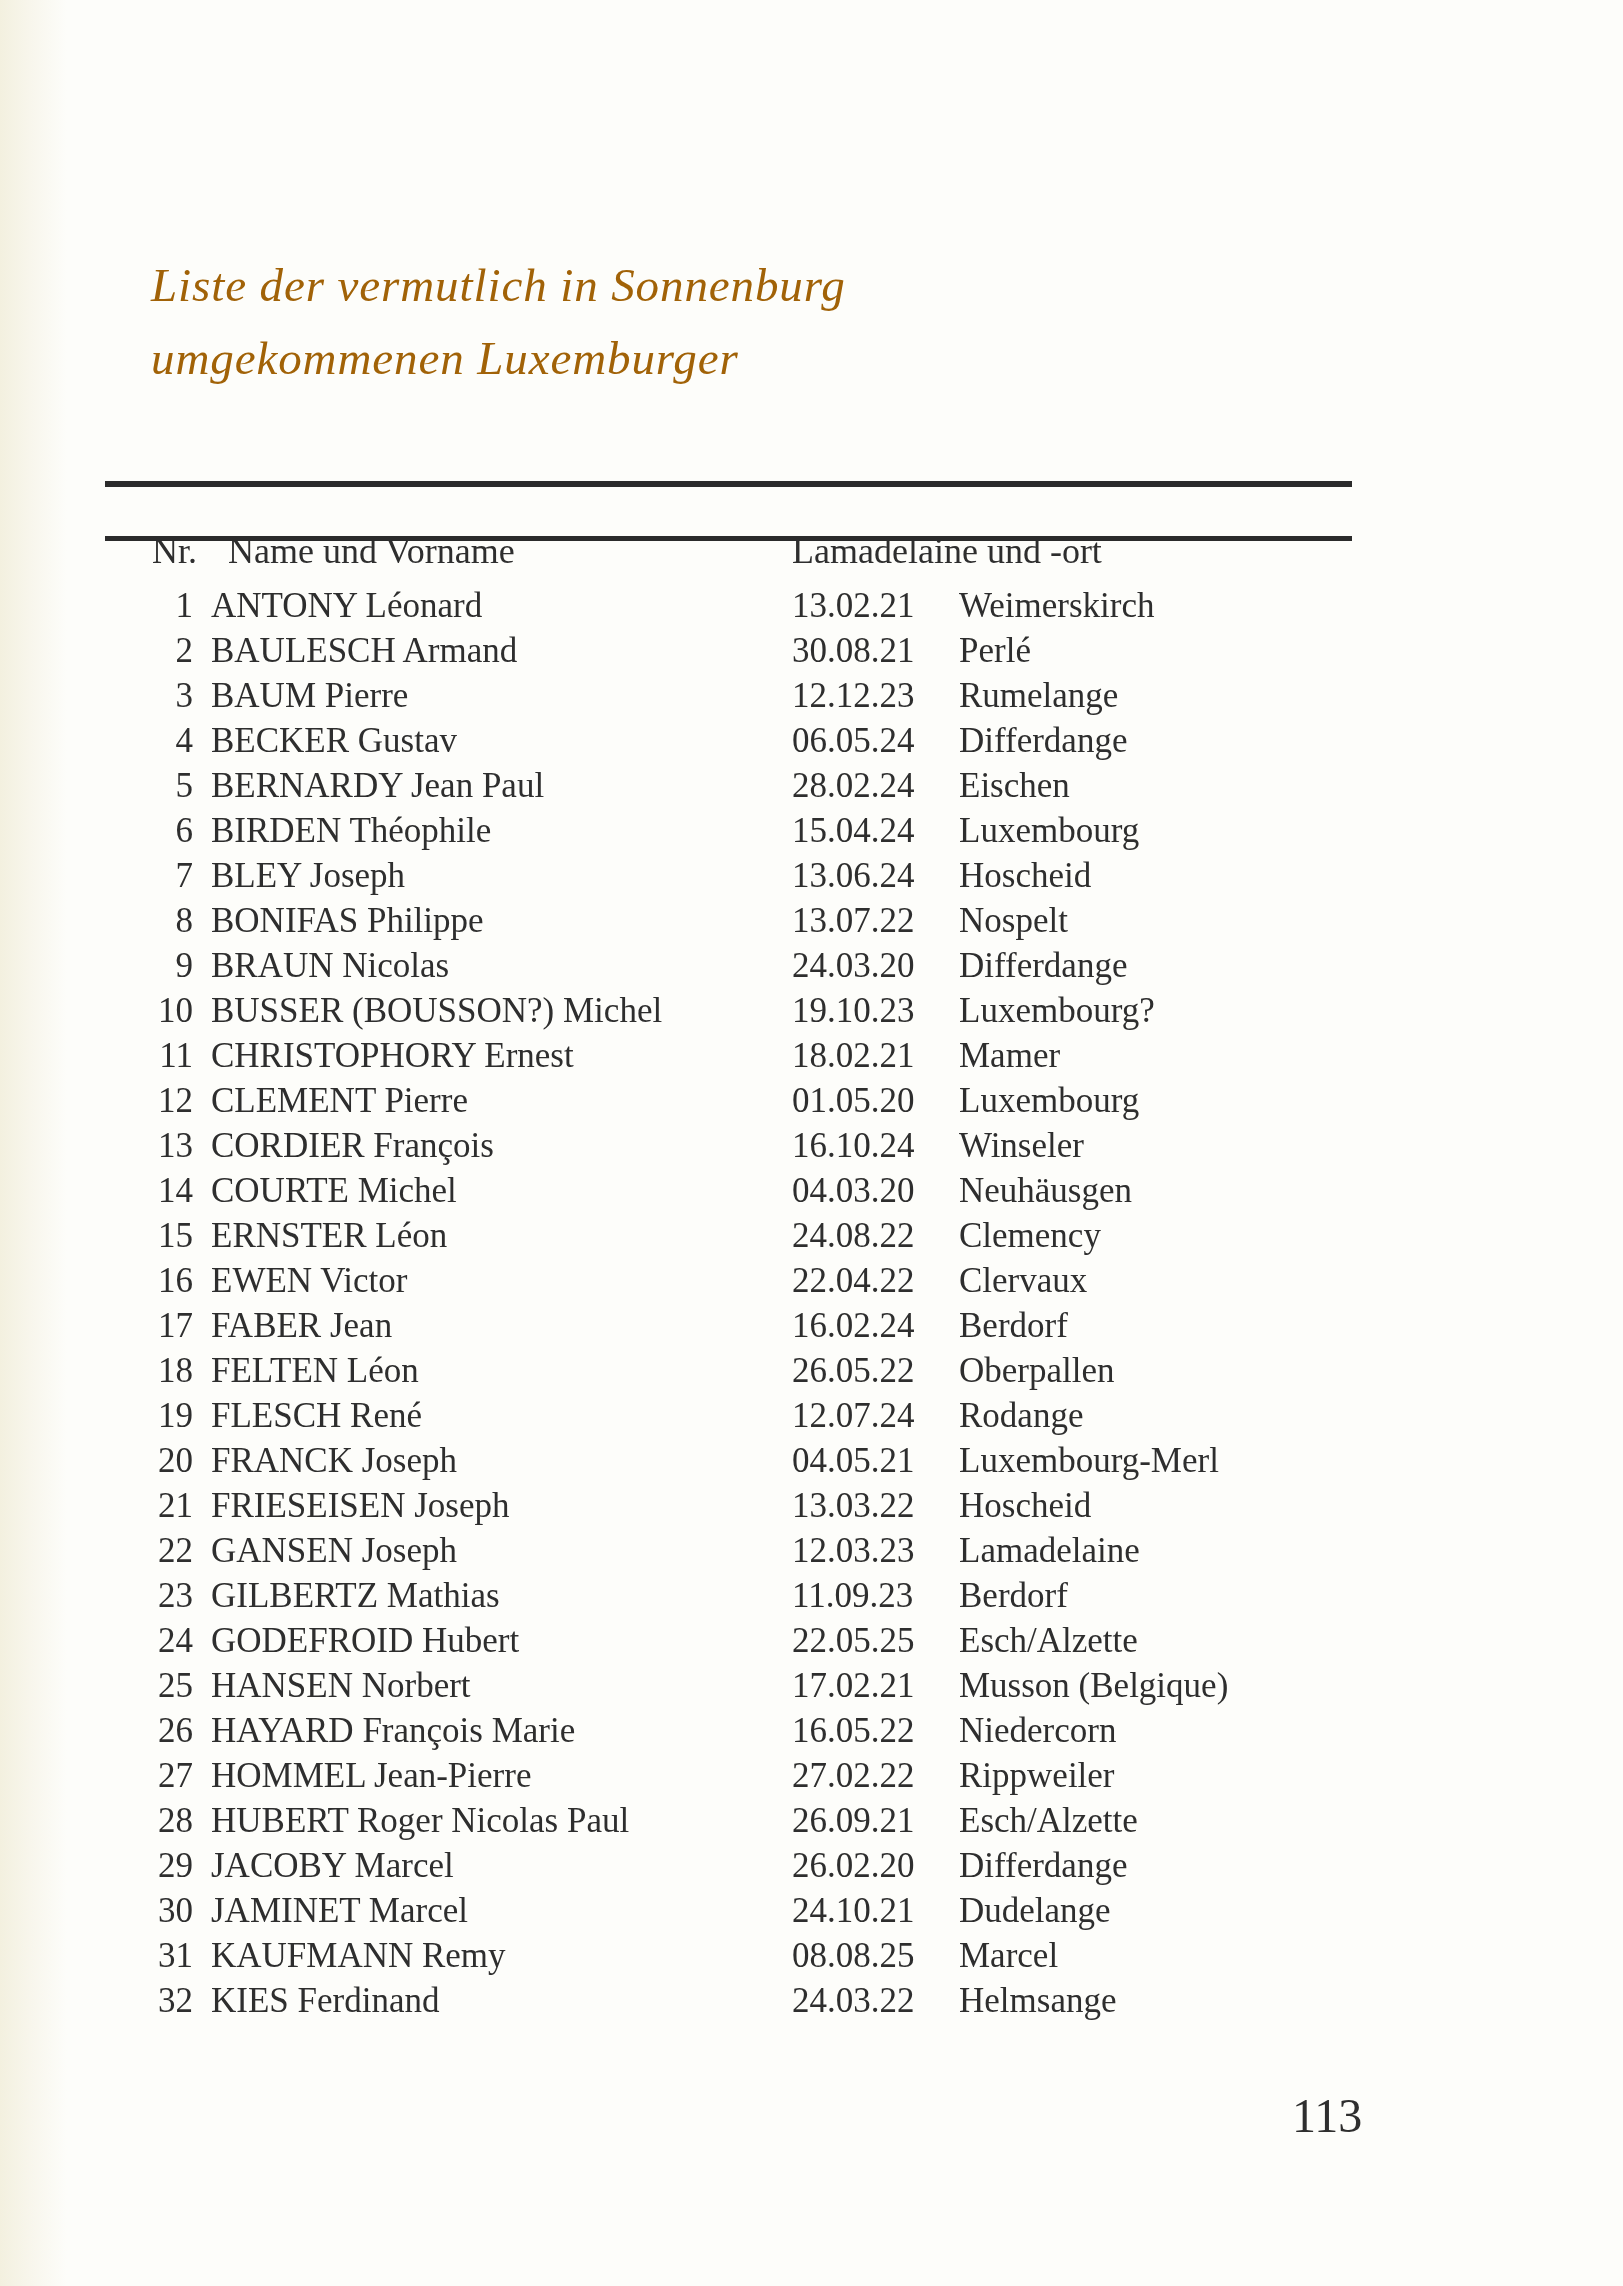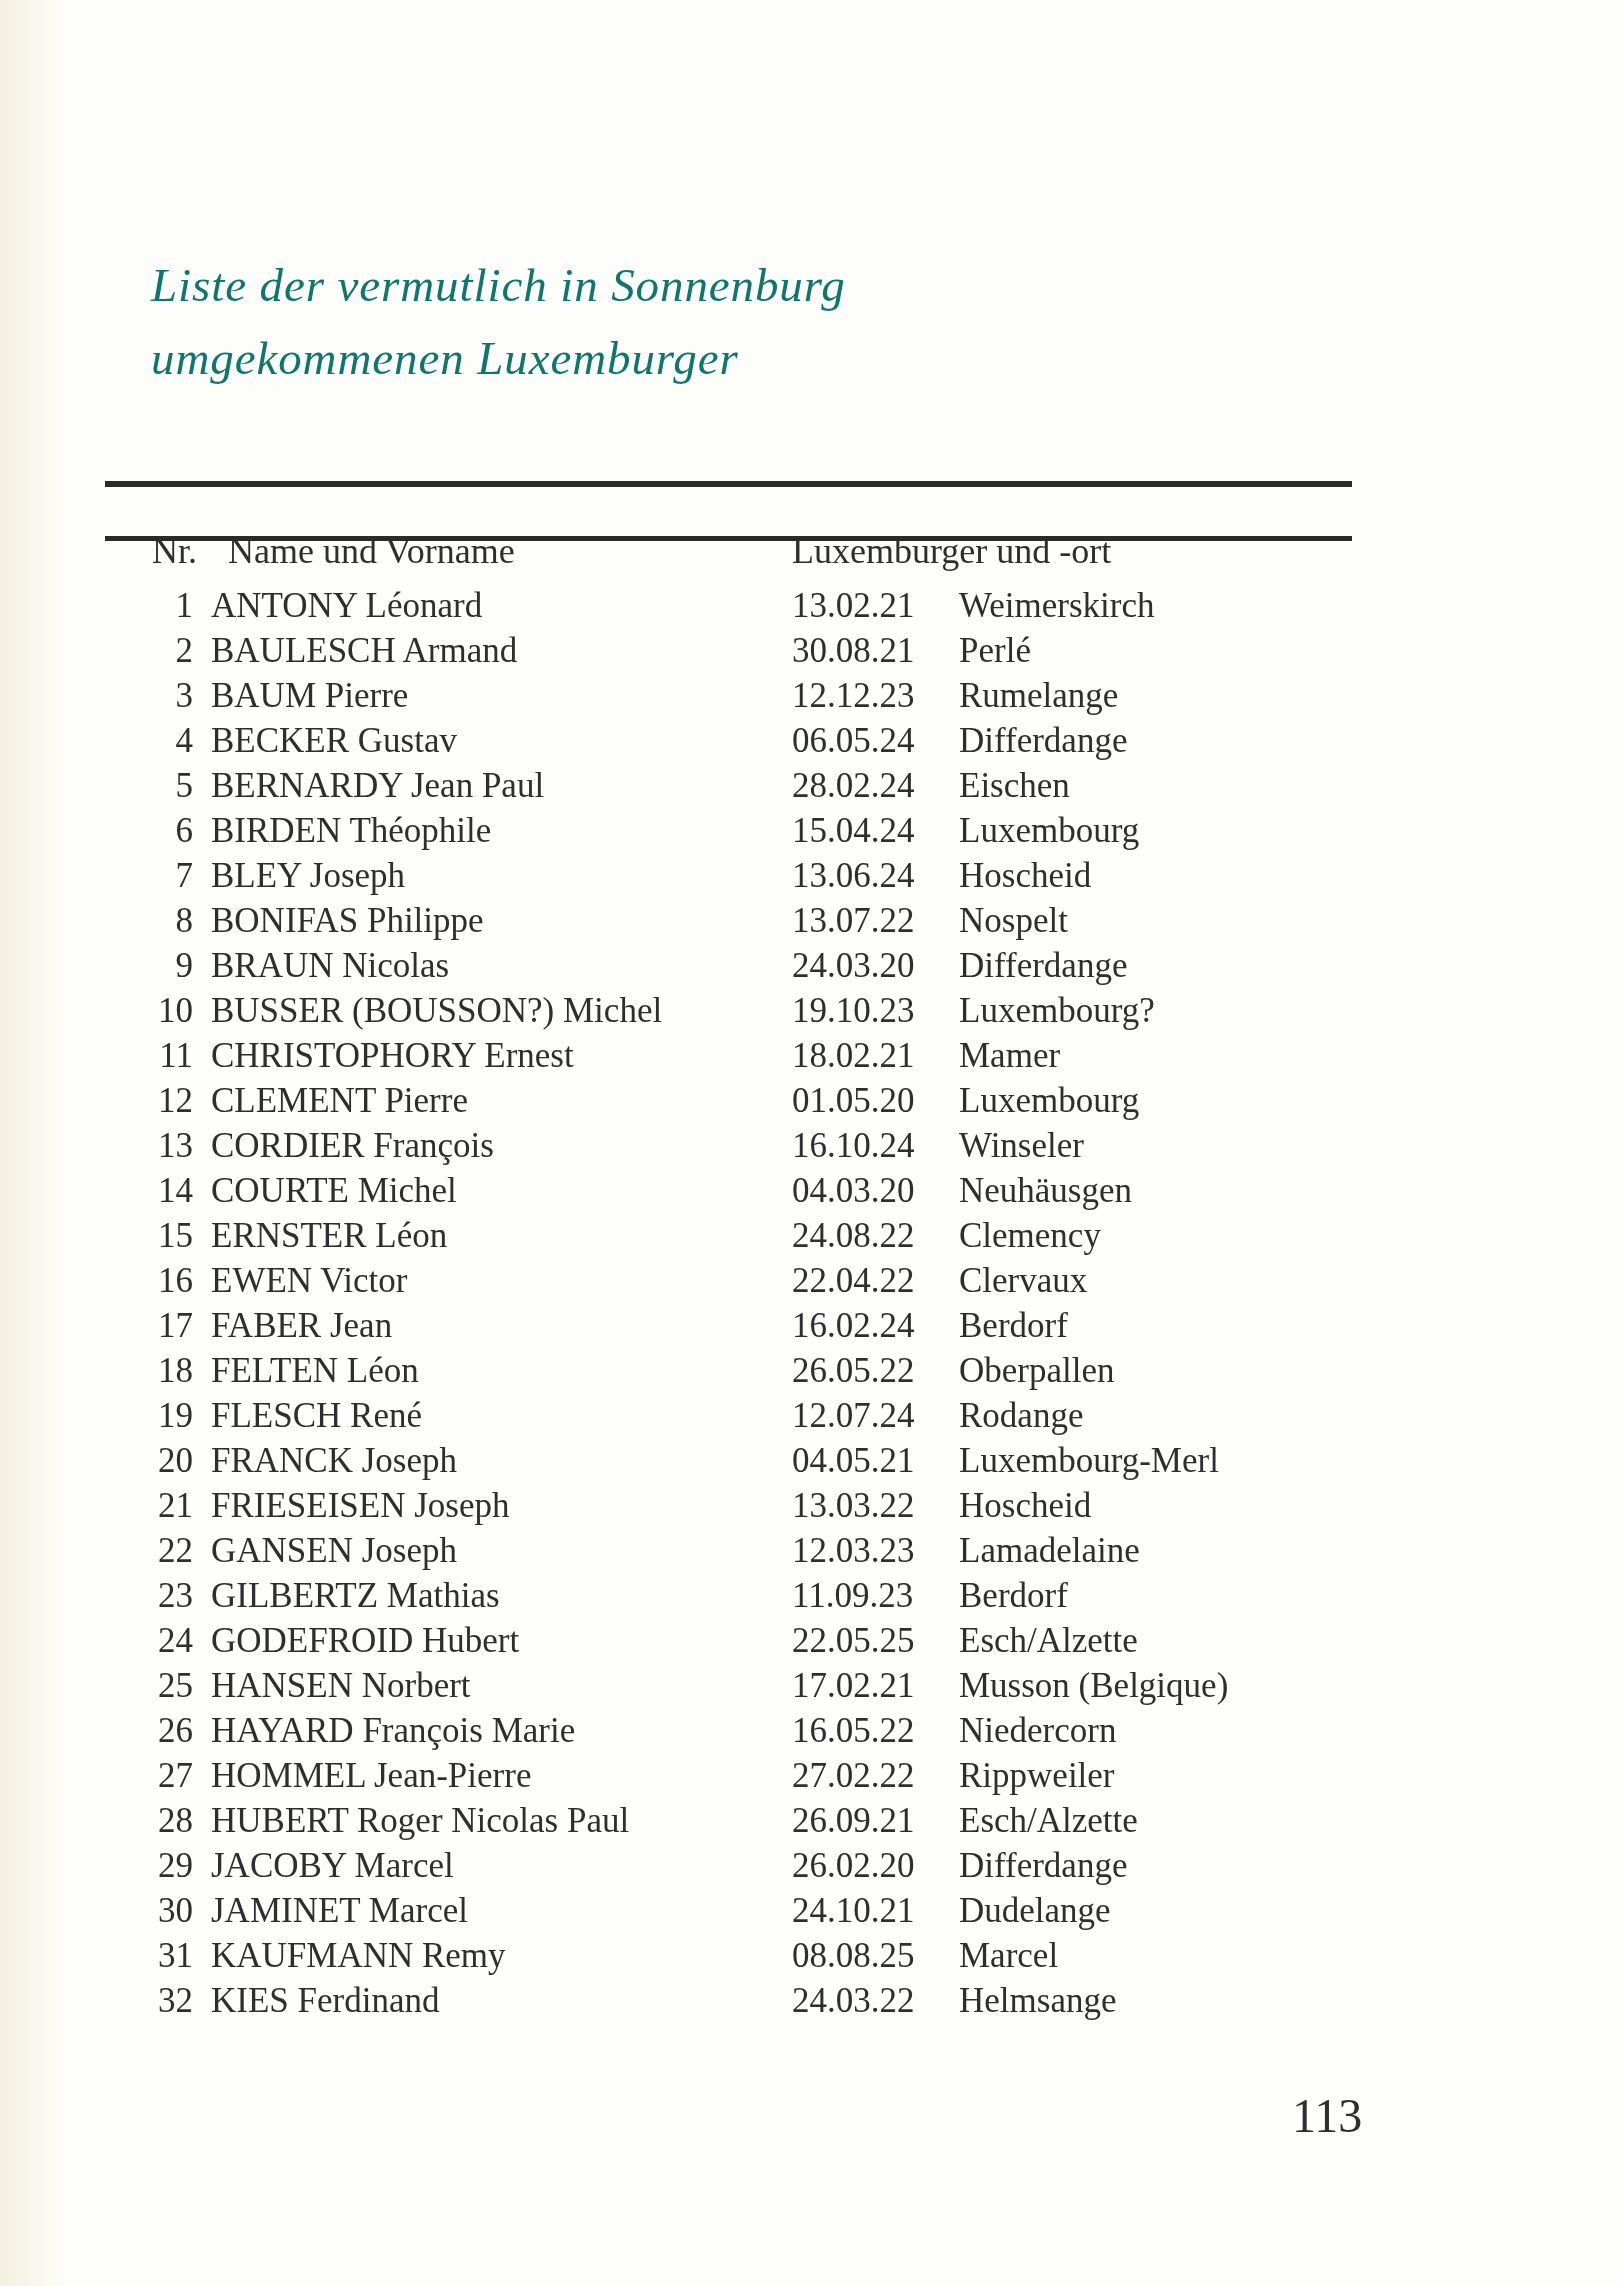--- a/index.html
+++ b/index.html
@@ -24,21 +24,21 @@
   }
   .title {
     position: absolute;
     left: 151px;
     top: 218px;
     font-style: italic;
     font-weight: 400;
     font-size: 47px;
     line-height: 73px;
     letter-spacing: 0.9px;
-    color: #0f766e;
+    color: #a16207;
     white-space: nowrap;
   }
   .rule {
     position: absolute;
     left: 105px;
     width: 1247px;
     background: #2b2b2b;
   }
   .rule-top    { top: 481px; height: 5.6px; }
   .rule-bottom { top: 536px; height: 4.7px; }
@@ -88,21 +88,21 @@
 <h1 class="title">
   <span>Liste der vermutlich in Sonnenburg</span><br>
   <span>umgekommenen Luxemburger</span>
 </h1>
 
 <div class="rule rule-top"></div>
 
 <div class="header-row">
   <span class="header-nr">Nr.</span>
   <span class="header-name">Name und Vorname</span>
-  <span class="header-birth">Luxemburger und -ort</span>
+  <span class="header-birth">Lamadelaine und -ort</span>
 </div>
 
 <div class="rule rule-bottom"></div>
 
 <div class="rows">
   <div class="row">
     <span class="cell-nr">1</span>
     <span class="cell-name">ANTONY Léonard</span>
     <span class="cell-date">13.02.21</span>
     <span class="cell-place">Weimerskirch</span>

